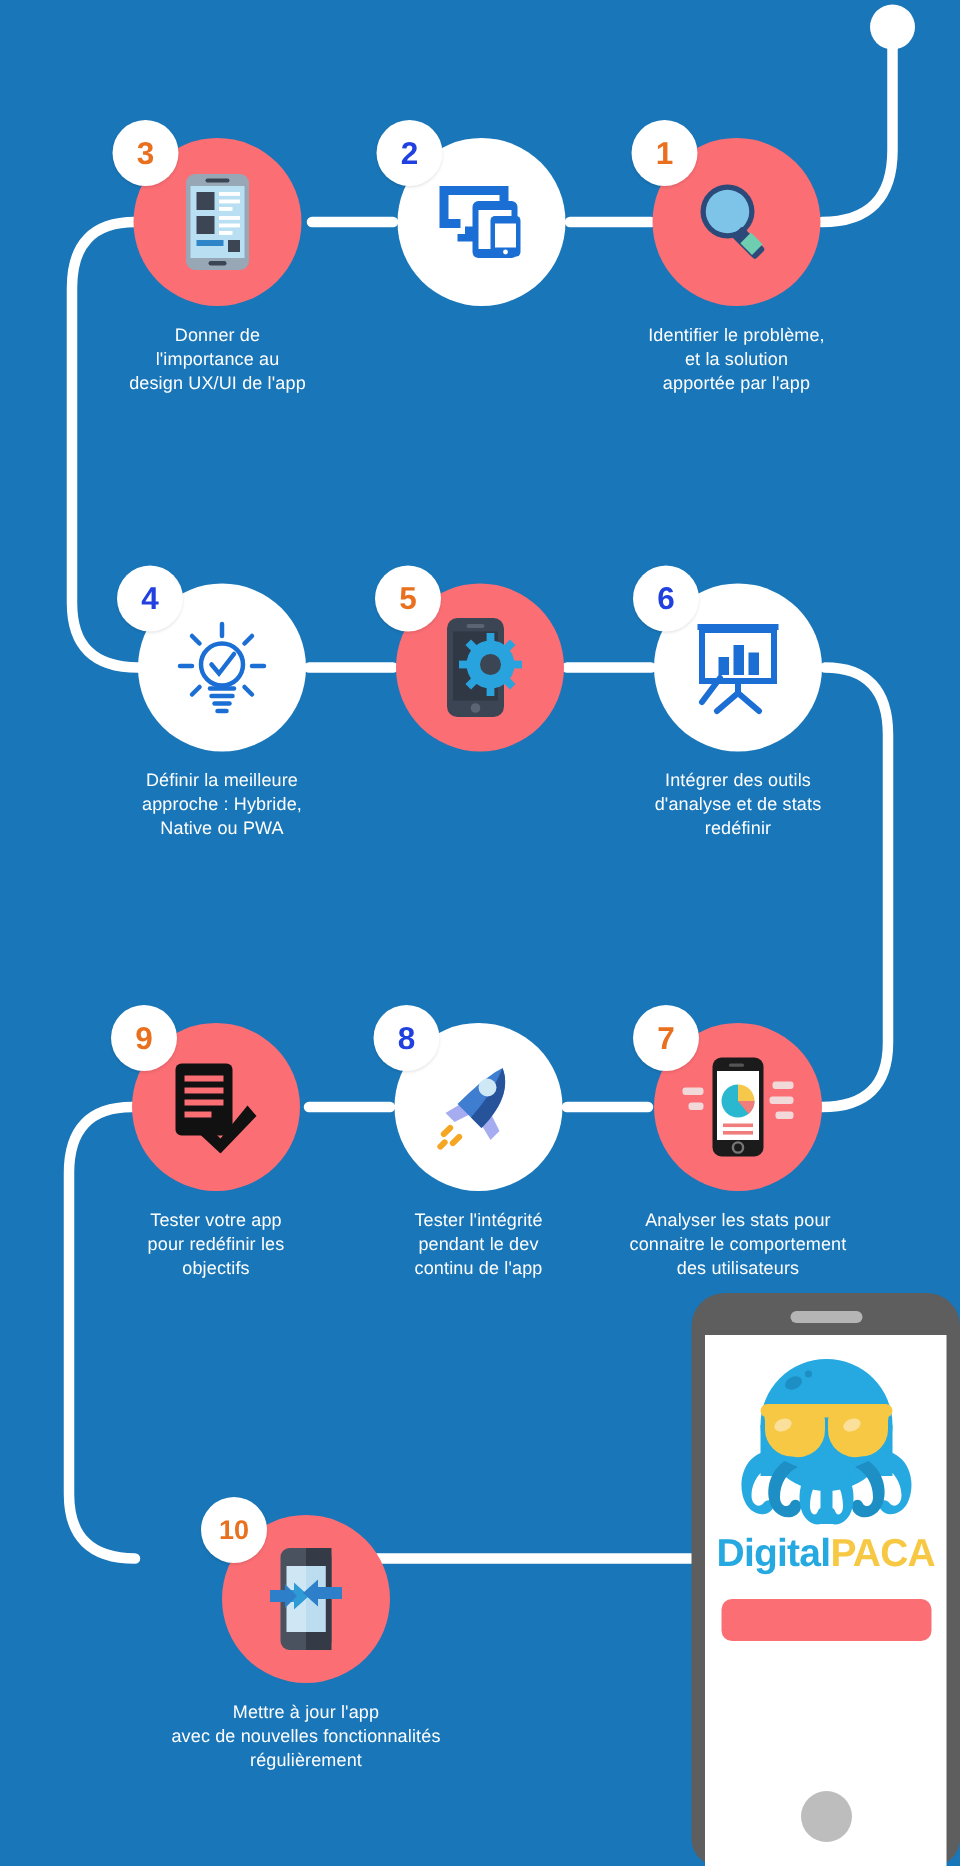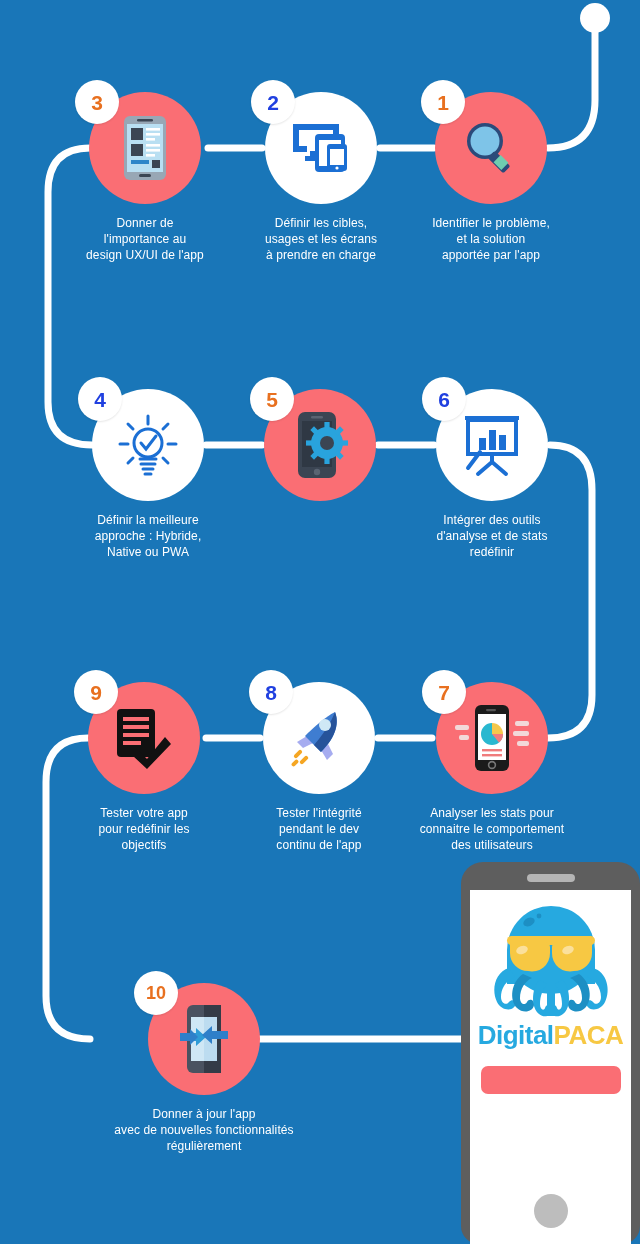--- a/index.html
+++ b/index.html
@@ -202,23 +202,20 @@
         <path d="M4,4 h46 v28 h-18 v-6 h12 v-16 h-34 v16 h8 v6 h-14 z" fill="#1b6fd4"></path>
         <rect x="16" y="36" width="16" height="5" fill="#1b6fd4"></rect>
         <rect x="21" y="31" width="6" height="6" fill="#1b6fd4"></rect>
         <path d="M30,14 h22 a4,4 0 0 1 4,4 v30 a4,4 0 0 1 -4,4 h-22 a4,4 0 0 1 -4,-4 v-30 a4,4 0 0 1 4,-4 z" fill="#1b6fd4"></path>
         <rect x="30" y="20" width="22" height="26" fill="#ffffff"></rect>
         <path d="M41,24 h14 a3,3 0 0 1 3,3 v21 a3,3 0 0 1 -3,3 h-14 a3,3 0 0 1 -3,-3 v-21 a3,3 0 0 1 3,-3 z" fill="#1b6fd4"></path>
         <rect x="41" y="29" width="14" height="16" fill="#ffffff"></rect>
         <circle cx="48" cy="48" r="1.6" fill="#ffffff"></circle>
       </svg>
     </div>
-    <div class="caption">Définir les cibles,
-usages et les écrans
-à prendre en charge</div>
   </div>
 
   <div class="step" style="left:391px; top:92px;">
     <div class="disc coral">
       <div class="badge orange">1</div>
       <svg class="icon-svg" width="62" height="62" viewBox="0 0 62 62">
         <circle cx="25" cy="24" r="18" fill="#2b4a7a"></circle>
         <circle cx="25" cy="24" r="14.5" fill="#7ec4e8"></circle>
         <rect x="34" y="34" width="10" height="22" rx="2" transform="rotate(-45 39 45)" fill="#2b4a7a"></rect>
         <rect x="36" y="40" width="10" height="11" transform="rotate(-45 41 45.5)" fill="#6fcdb0"></rect>
@@ -365,34 +362,34 @@
         <path d="M50,31 a11,11 0 0 1 -4,8.6 L39,31 Z" fill="#f07c7c"></path>
         <rect x="29" y="46" width="20" height="2.4" fill="#f07c7c"></rect>
         <rect x="29" y="51" width="20" height="2.4" fill="#f07c7c"></rect>
       </svg>
     </div>
     <div class="caption">Analyser les stats pour
 connaitre le comportement
 des utilisateurs</div>
   </div>
 
-  <div class="step" style="left:104px; top:983px;">
+  <div class="step" style="left:104px; top:1010px;">
     <div class="disc coral">
       <div class="badge orange num10">10</div>
       <svg class="icon-svg" width="76" height="72" viewBox="0 0 76 72">
         <rect x="21" y="2" width="34" height="68" rx="6" fill="#4a5260"></rect>
         <rect x="38" y="2" width="17" height="68" fill="#343b47"></rect>
         <rect x="25" y="14" width="26" height="44" fill="#cfe7f5"></rect>
         <rect x="38" y="14" width="13" height="44" fill="#bcdcf0"></rect>
         <path d="M14,30 h16 v-5 l10,9 l-10,9 v-5 h-16 z" fill="#2e9bd6"></path>
         <path d="M14,30 h10 v-4 l8,8 l-8,8 v-4 h-10 z" fill="#2e7fc9"></path>
         <path d="M62,28 h-16 v-5 l-10,9 l10,9 v-5 h16 z" fill="#2e7fc9"></path>
       </svg>
     </div>
-    <div class="caption">Donner à jour l'app
+    <div class="caption">Mettre à jour l'app
 avec de nouvelles fonctionnalités
 régulièrement</div>
   </div>
 
   <div id="phone">
     <div id="phone-speaker"></div>
     <div id="phone-screen">
       <div id="logo-wrap">
         <svg width="124" height="128" viewBox="0 0 124 128">
 

